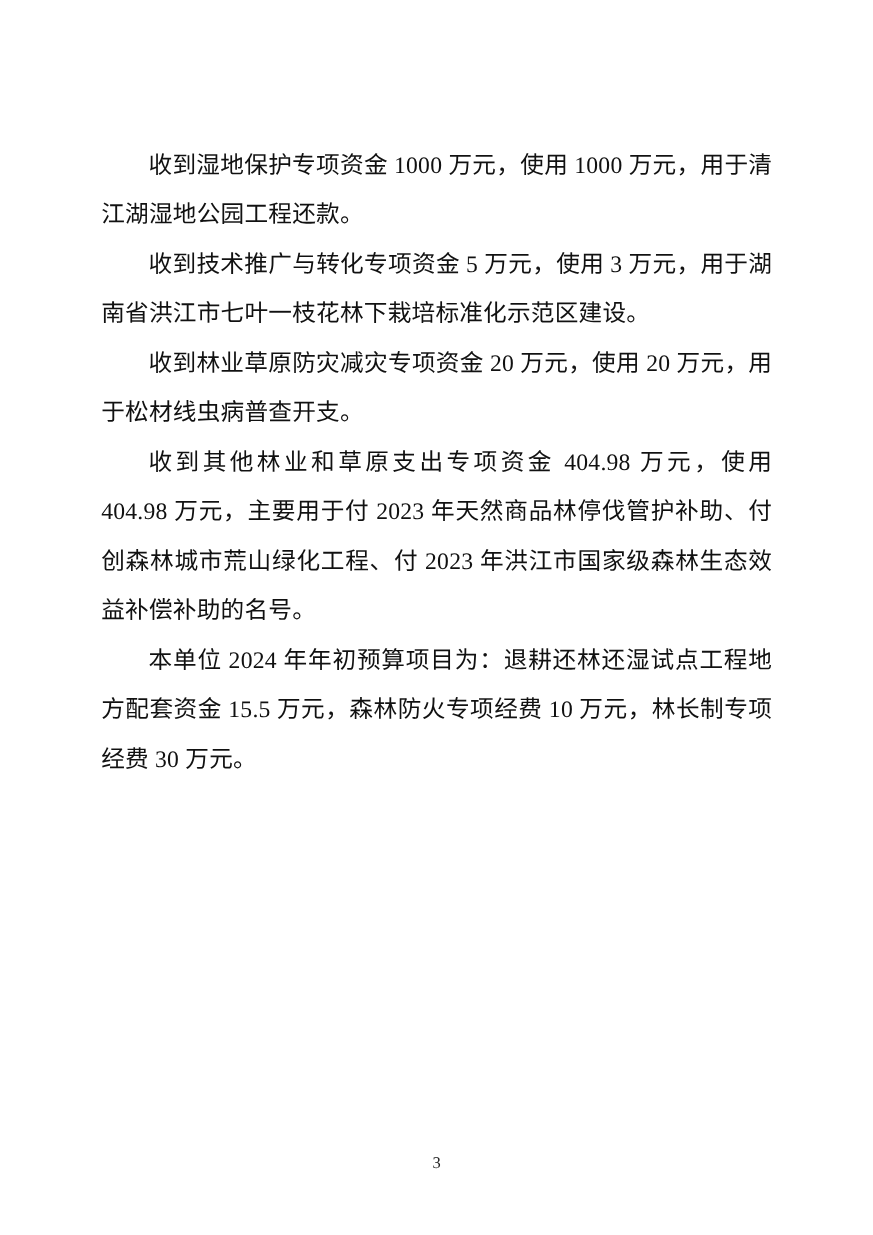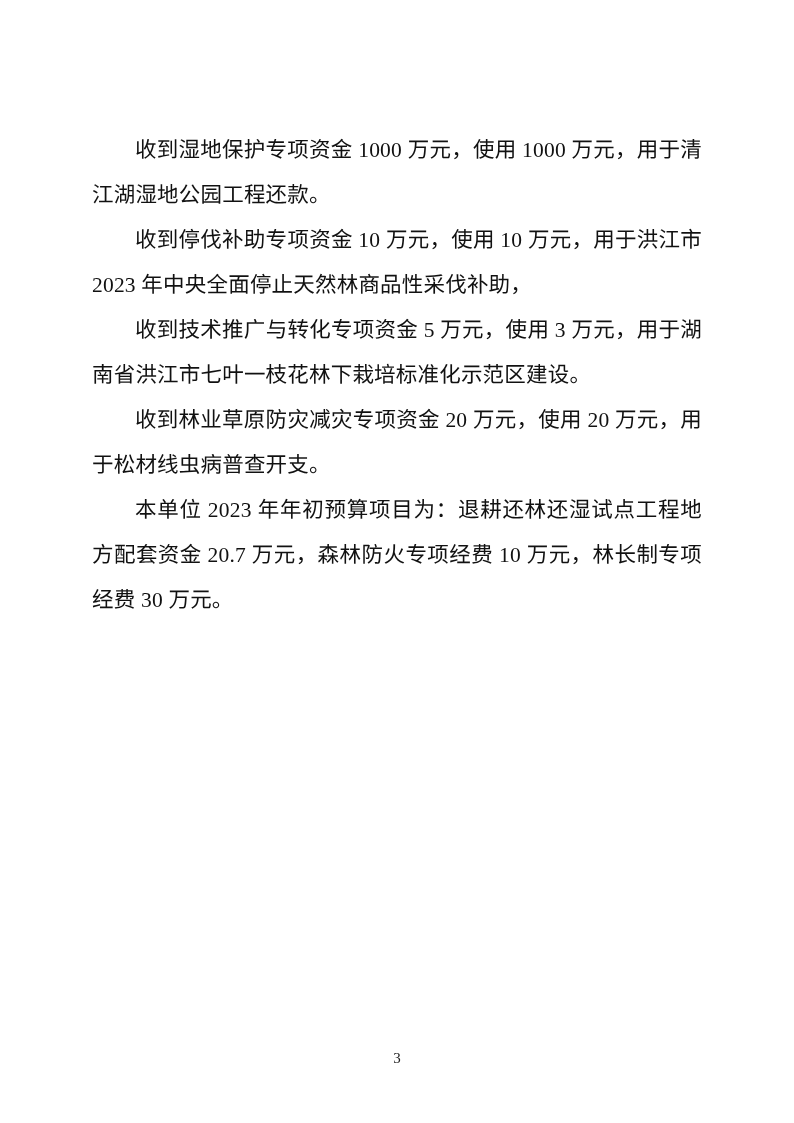--- a/index.html
+++ b/index.html
@@ -49,20 +49,20 @@
     font-family: "Liberation Serif", "DejaVu Serif", serif;
     color: #222222;
   }
 </style>
 </head>
 <body>
 
 <div class="page">
   <div class="body-text">
     <p>收到湿地保护专项资金 1000 万元，使用 1000 万元，用于清江湖湿地公园工程还款。</p>
-    <p>收到停伐补助专项资金 10 万元，使用 10 万元，用于洪江市 2023 年中央全面停止天然林商品性采伐补助，</p>
     <p>收到技术推广与转化专项资金 5 万元，使用 3 万元，用于湖南省洪江市七叶一枝花林下栽培标准化示范区建设。</p>
     <p>收到林业草原防灾减灾专项资金 20 万元，使用 20 万元，用于松材线虫病普查开支。</p>
-    <p>本单位 2023 年年初预算项目为：退耕还林还湿试点工程地方配套资金 20.7 万元，森林防火专项经费 10 万元，林长制专项经费 30 万元。</p>
+    <p>收到其他林业和草原支出专项资金 404.98 万元，使用 404.98 万元，主要用于付 2023 年天然商品林停伐管护补助、付创森林城市荒山绿化工程、付 2023 年洪江市国家级森林生态效益补偿补助的名号。</p>
+    <p>本单位 2024 年年初预算项目为：退耕还林还湿试点工程地方配套资金 15.5 万元，森林防火专项经费 10 万元，林长制专项经费 30 万元。</p>
   </div>
 </div>
 
 <div class="page-number">3</div>
 
 </body></html>

